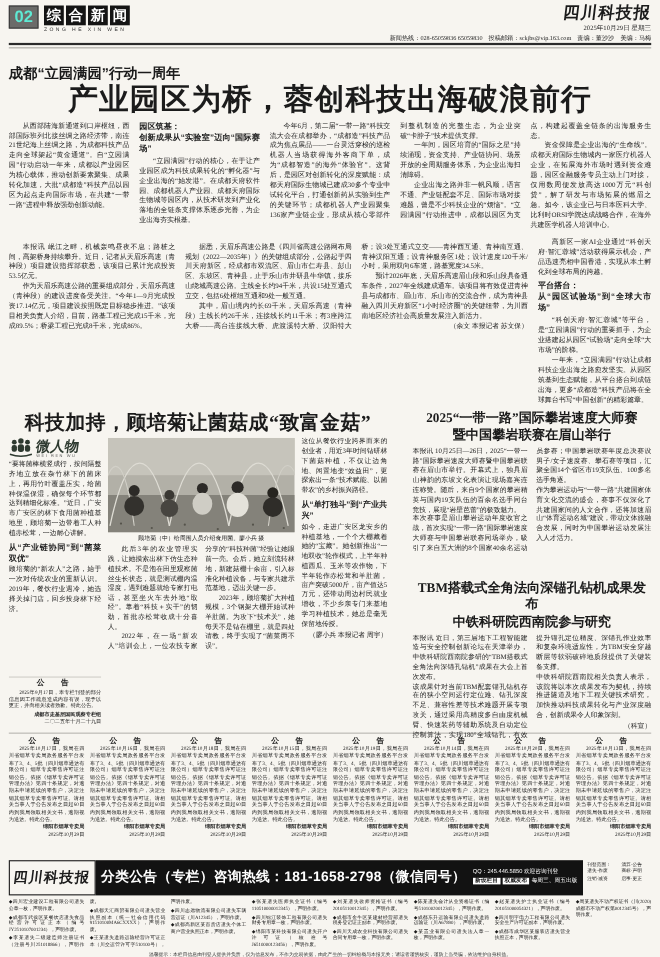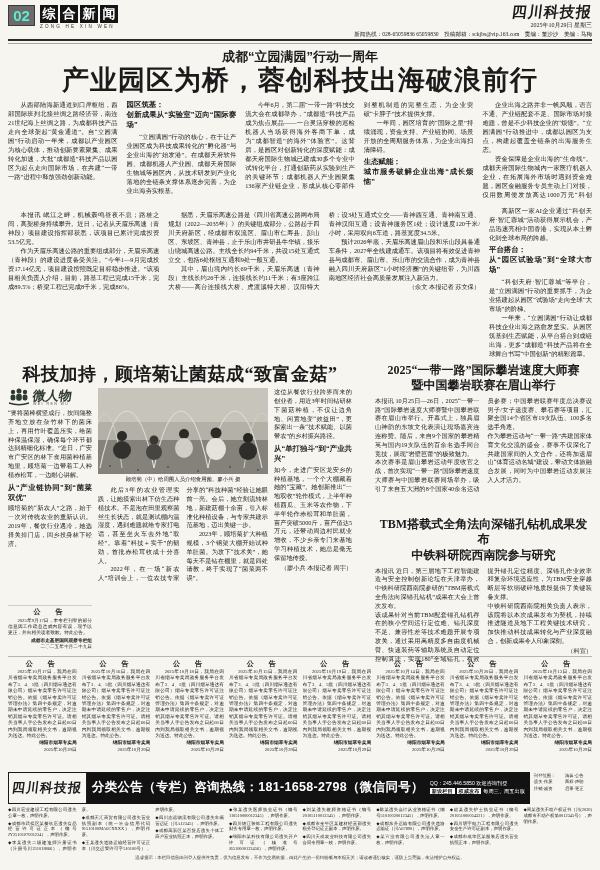--- a/index.html
+++ b/index.html
@@ -20,21 +20,21 @@
     font:700 13px/18px "Liberation Sans",sans-serif; text-align:center; display:inline-block; }
   .pinyin { font:400 4.6px "Liberation Sans",sans-serif; letter-spacing:2.2px; color:#333; margin-top:1px; }
   .hdr-right { text-align:right; }
   .masthead { font-weight:900; font-size:15px; line-height:1;
     transform:skewX(-7deg); letter-spacing:1px; }
   .hdr-date { font-size:6px; color:#222; margin-top:1px; }
   .hdr-info { font-size:5.6px; color:#222; margin-top:1px; }
   .rule-thick { height:2px; background:#2b2b2b; margin-top:2px; }
   .rule-thin  { height:1px; background:#a9a7a1; margin-top:2px; }
   
-  .kicker { text-align:center; font:700 13px/1.2 "Liberation Sans",sans-serif; margin-top:5px; }
+  .kicker { text-align:left; font:700 13px/1.2 "Liberation Sans",sans-serif; margin-top:15px; }
   .headline { text-align:center; font-weight:900; font-size:27px; line-height:1.15;
     letter-spacing:1px; margin-bottom:4px; }
   .lead-body { height:102px; overflow:hidden; column-count:5; column-gap:9px;
     font-size:6.3px; line-height:1.44; text-align:justify; }
   .lead-body p, .cont p, .tm-body p, .colp p, .two-col p { text-indent:2em; }
   .subhead { font:700 7.4px/1.35 "Liberation Sans",sans-serif; white-space:pre-line;
     margin:3px 0 2px 0; text-indent:0 !important; }
   .byline { text-align:right; font-size:6.2px; margin-top:1px; }
   
   .mid-row { display:flex; gap:9px; margin-top:4px; }
@@ -125,22 +125,20 @@
   <div>
     <div class="kicker">成都“立园满园”行动一周年</div>
     <div class="headline">产业园区为桥，蓉创科技出海破浪前行</div>
     <div class="lead-body">
       <p>从西部陆海新通道到口岸枢纽，西部国际班列北接丝绸之路经济带，南连21世纪海上丝绸之路，为成都科技产品走向全球架起“黄金通道”。自“立园满园”行动启动一年来，成都以产业园区为核心载体，推动创新要素聚集、成果转化加速，大批“成都造”科技产品以园区为起点走向国际市场，在共建“一带一路”进程中释放强劲创新动能。</p>
       <p class="subhead">园区筑基：
 创新成果从“实验室”迈向“国际赛场”</p>
       <p>“立园满园”行动的核心，在于让产业园区成为科技成果转化的“孵化器”与企业出海的“始发港”。在成都天府软件园、成都机器人产业园、成都天府国际生物城等园区内，从技术研发到产业化落地的全链条支撑体系逐步完善，为企业出海夯实根基。</p>
       <p>今年6月，第二届“一带一路”科技交流大会在成都举办，“成都造”科技产品成为焦点展品——一台灵活穿梭的巡检机器人当场获得海外客商下单，成为“成都智造”的海外“体验官”。这背后，是园区对创新转化的深度赋能：成都天府国际生物城已建成30多个专业中试转化平台，打通创新药从实验到生产的关键环节；成都机器人产业园聚集136家产业链企业，形成从核心零部件到整机制造的完整生态，为企业突破“卡脖子”技术提供支撑。</p>
       <p>一年间，园区培育的“国际之星”持续涌现，资金支持、产业链协同、场景开放的全周期服务体系，为企业出海扫清障碍。</p>
-      <p class="subhead">生态赋能：
-城市服务破解企业出海“成长烦恼”</p>
       <p>企业出海之路并非一帆风顺，语言不通、产业链配套不足、国际市场对接难题，曾是不少科技企业的“烦恼”。“立园满园”行动推进中，成都以园区为支点，构建起覆盖全链条的出海服务生态。</p>
       <p>资金保障是企业出海的“生命线”。成都天府国际生物城内一家医疗机器人企业，在拓展海外市场时遇到资金难题，园区金融服务专员主动上门对接，仅用数周便发放高达1000万元“科创贷”，解了研发与市场拓展的燃眉之急。如今，该企业已与日本医科大学、比利时ORSI学院达成战略合作，在海外共建医学机器人培训中心。</p>
     </div>
   </div>
 
   <div class="mid-row">
     <div class="tianmei">
       <div class="tm-body">
         <p>本报讯 岷江之畔，机械轰鸣昼夜不息；路桩之间，高架桥身持续攀升。近日，记者从天眉乐高速（青神段）项目建设指挥部获悉，该项目已累计完成投资53.5亿元。</p>
         <p>作为天眉乐高速公路的重要组成部分，天眉乐高速（青神段）的建设进度备受关注。“今年1—9月完成投资17.14亿元，项目建设按照既定目标稳步推进。”该项目相关负责人介绍，目前，路基工程已完成15千米，完成89.5%；桥梁工程已完成8千米，完成86%。</p>

